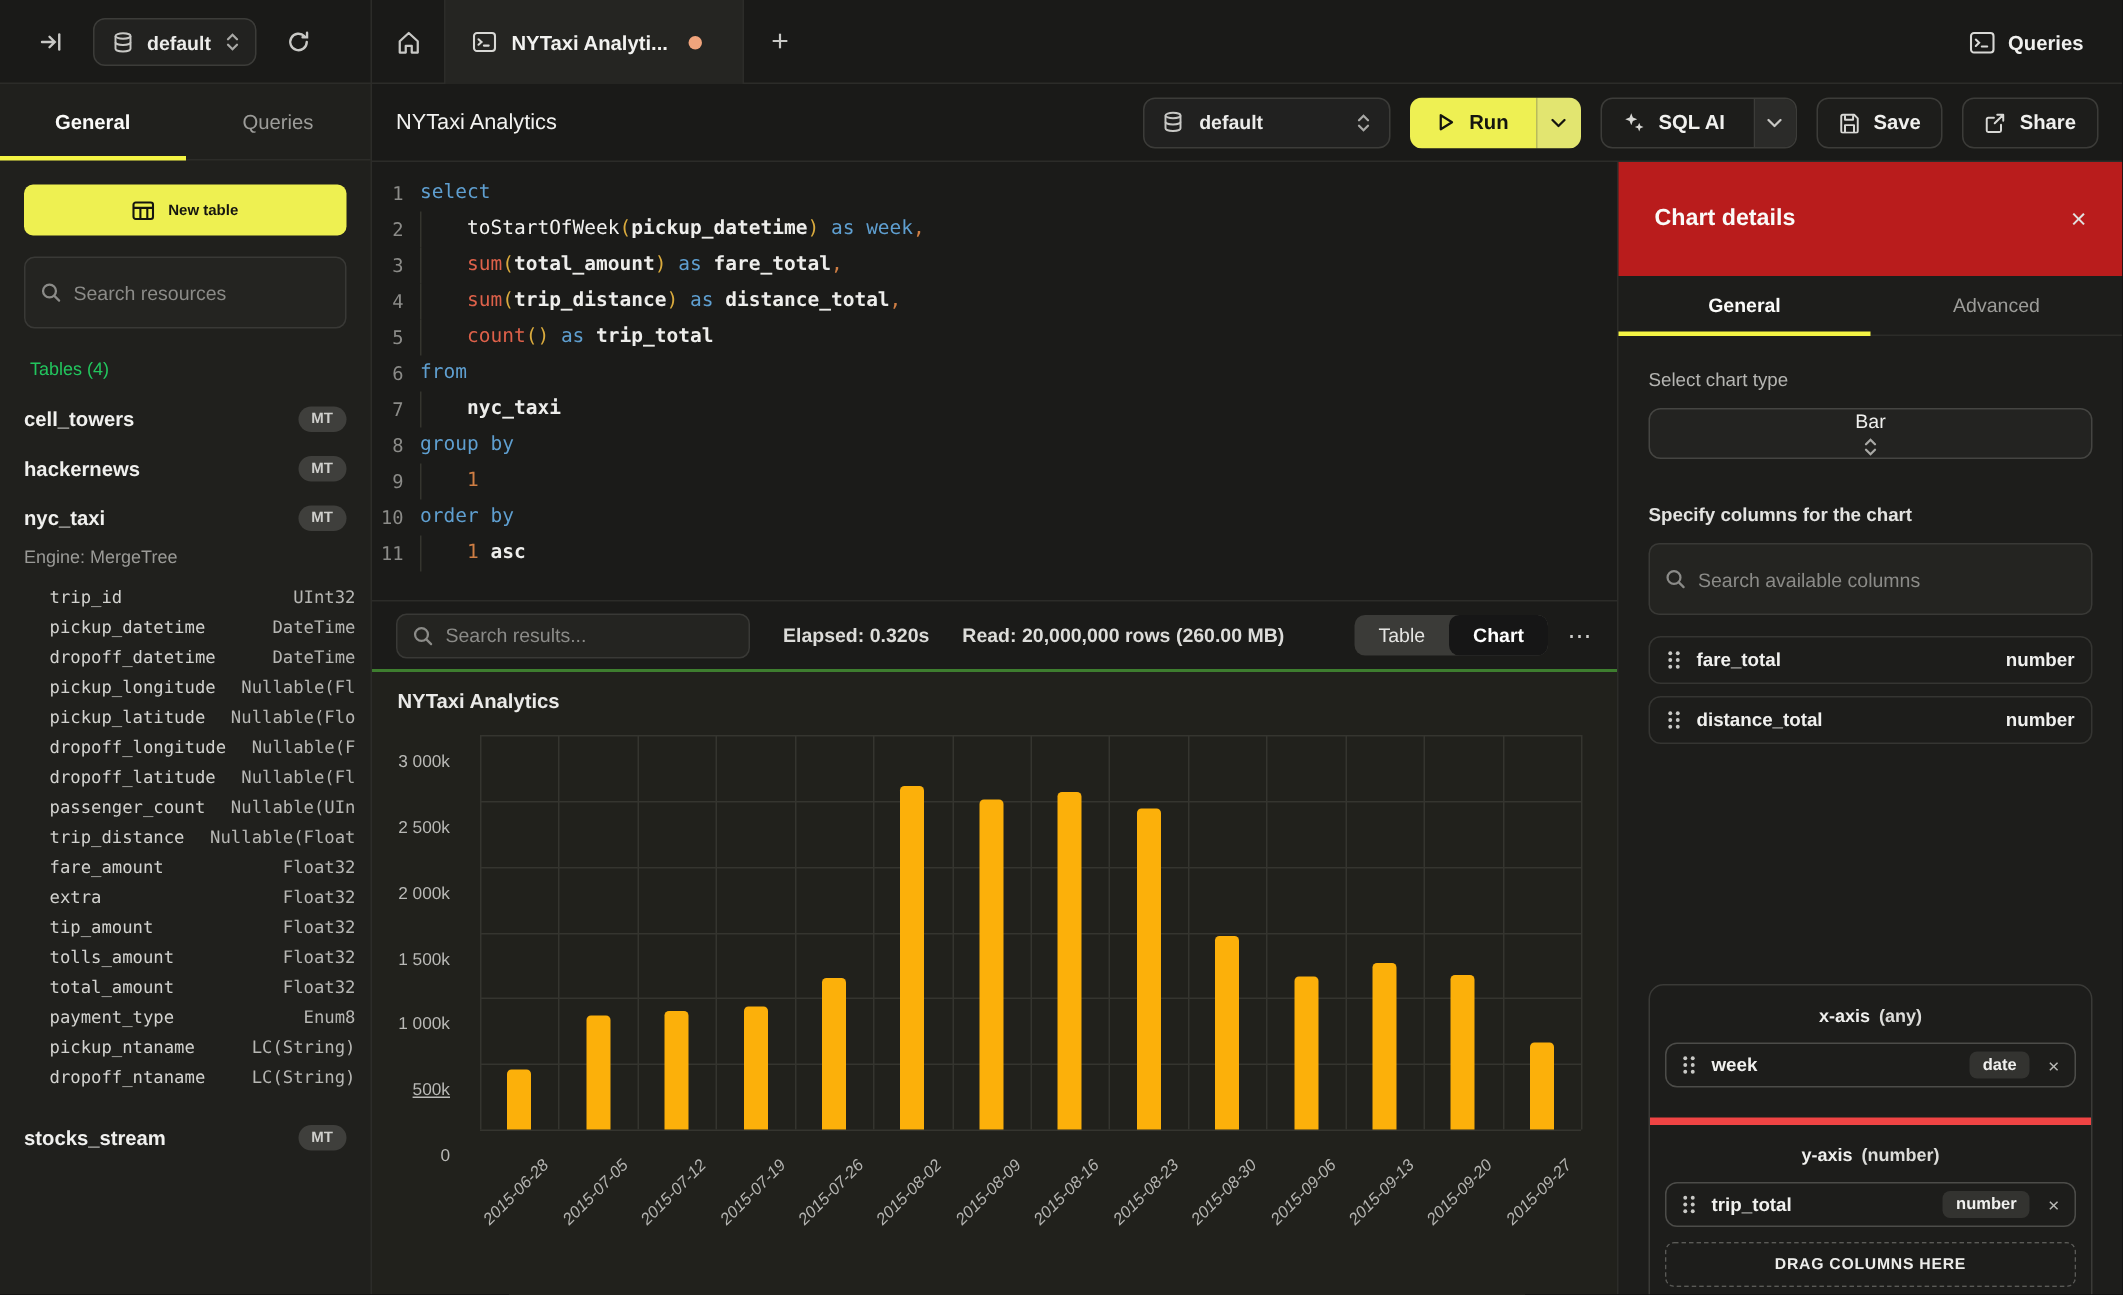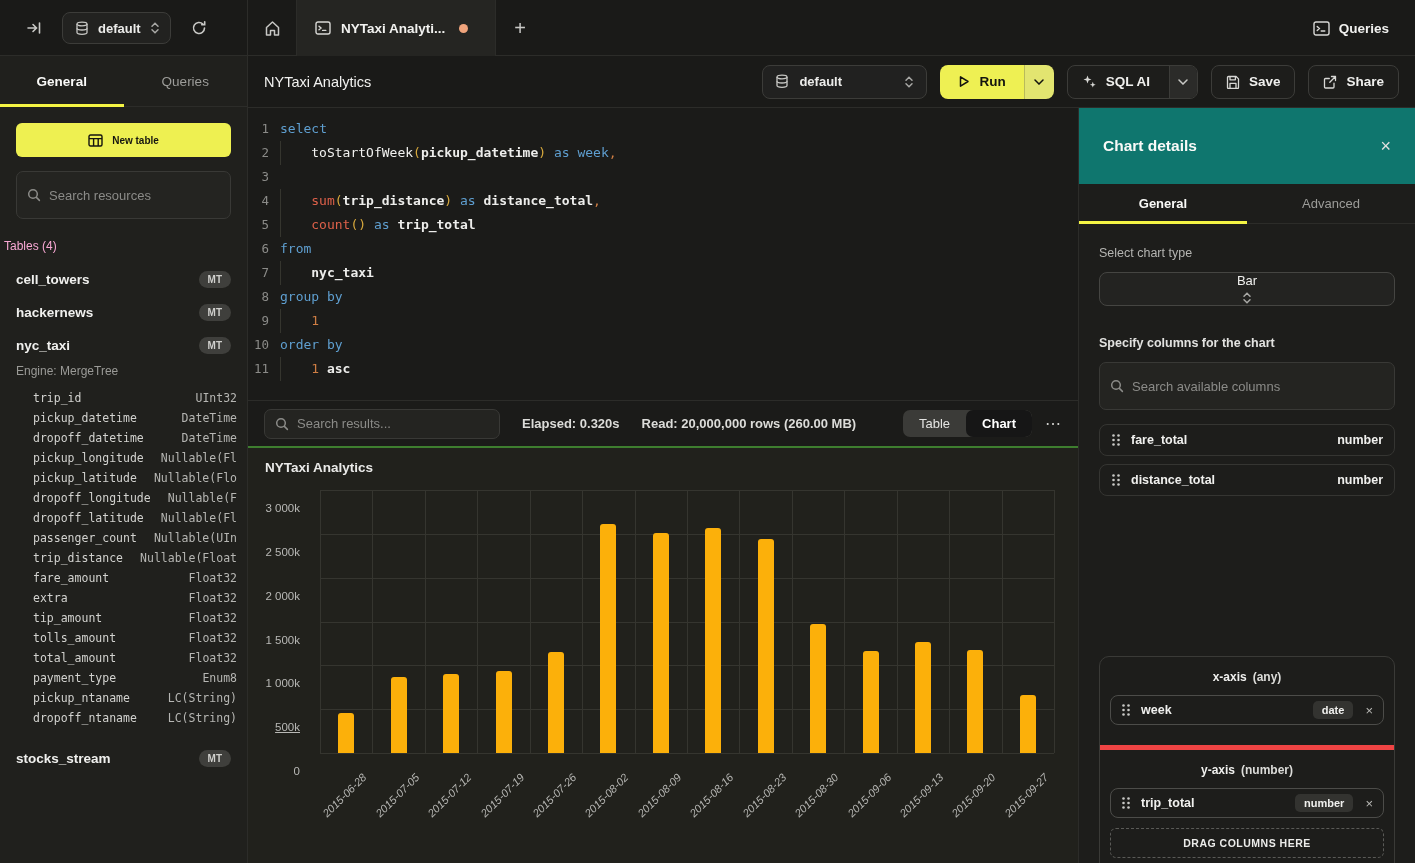--- a/index.html
+++ b/index.html
@@ -27,21 +27,21 @@
   
   #sidebar { position:absolute; left:0; top:56px; width:248px; height:807px; background:#20201d; border-right:1px solid #2c2c29; }
   .side-tabs { display:flex; height:51px; border-bottom:1px solid #2c2c29; }
   .side-tab { flex:1; display:flex; align-items:center; justify-content:center; font-size:13.5px; color:#9c9c99; cursor:pointer; position:relative; }
   .side-tab.active { color:#fafaf8; font-weight:700; }
   .side-tab.active::after { content:""; position:absolute; left:0; right:0; bottom:-1px; height:3px; background:#f4f444; }
   .new-table-btn { margin:16px 16px 14px; height:34px; background:#eef051; border-radius:6px; display:flex; align-items:center; justify-content:center; gap:9px; color:#151510; font-size:10px; font-weight:700; cursor:pointer; }
   .search-wrap { margin:0 16px; height:48px; background:#242421; border:1px solid #393936; border-radius:7px; display:flex; align-items:center; padding:0 10px; gap:8px; }
   .search-wrap input { flex:1; background:transparent; border:none; outline:none; color:#e6e6e4; font-size:13px; font-family:"Liberation Sans",sans-serif; }
   .search-wrap input::placeholder { color:#8b8b88; }
-  .section-label { margin:20px 4px 10px; font-size:12px; color:#f9a8d4; }
+  .section-label { margin:20px 20px 10px; font-size:12px; color:#22c55e; }
   .tbl-row { display:flex; align-items:center; height:33px; padding:0 16px; cursor:pointer; }
   .tbl-row .nm { font-size:13.5px; font-weight:600; color:#f0f0ee; }
   .badge-mt { margin-left:auto; background:#3f3f3c; color:#cfcfcc; border-radius:10px; font-size:10px; font-weight:700; padding:3px 9px; }
   .engine-note { padding:2px 16px 8px; font-size:12px; color:#9a9a97; }
   #col-list { padding:2px 10px 0 33px; }
   .col-row { display:flex; height:20px; align-items:center; font-size:11.5px; }
   .col-row .cn { color:#d2d2cf; }
   .col-row .ct { margin-left:auto; color:#b6b6b3; }
   #stocks-row { margin-top:14px; }
 
@@ -90,21 +90,21 @@
   .gl.h { left:0; width:100%; height:1px; }
   .gl.v { top:0; height:100%; width:1px; }
   .bar { position:absolute; bottom:0; width:16px; background:#fcb00a; border-radius:3px 3px 0 0; }
   .ytick { position:absolute; right:10px; transform:translateY(-50%); font-size:11.5px; color:#b9b9b6; white-space:nowrap;margin-top:18px; }
   #yticks { position:absolute; left:0; top:42px; width:62px; height:263px; }
   #xlabels { position:absolute; left:72px; top:313px; width:734px; height:90px; }
   .xlab { position:absolute; top:10px; font-size:11px; color:#b4b4b1; white-space:nowrap; transform:translateX(-100%) rotate(-45deg); transform-origin:100% 0; font-style:italic; }
 
   
   #right-panel { position:absolute; left:1078px; top:108px; width:337px; height:755px; background:#1d1d1b; border-left:1px solid #2c2c29; }
-  .rp-header { height:76px; background:#0f766e; display:flex; align-items:center; padding:0 24px; }
+  .rp-header { height:76px; background:#b91c1c; display:flex; align-items:center; padding:0 24px; }
   .rp-header .ttl { font-size:15.5px; font-weight:700; color:#fafaf8; }
   .rp-close { margin-left:auto; font-size:18px; color:#e2e2e0; cursor:pointer; line-height:1; }
   .rp-tabs { display:flex; height:40px; border-bottom:1px solid #2c2c29; }
   .rp-tab { flex:1; display:flex; align-items:center; justify-content:center; font-size:13px; color:#9c9c99; cursor:pointer; position:relative; }
   .rp-tab.active { color:#fafaf8; font-weight:700; }
   .rp-tab.active::after { content:""; position:absolute; left:0; right:0; bottom:-1px; height:3px; background:#f4f444; }
   .rp-body { padding:0 20px; }
   .rp-label { margin-top:22px; font-size:12.5px; color:#b5b5b2; }
   .rp-label.strong { color:#e2e2e0; font-weight:700; margin-top:30px; }
   .rp-select { margin-top:12px; height:34px; border:1px solid #454542; background:#232321; border-radius:8px; display:flex; align-items:center; padding:0 12px; cursor:pointer;flex-direction:column; }
@@ -378,20 +378,21 @@
       <div class="code-line">
         <span class="ln">1</span>
         <span class="code"><span class="tok-kw">select</span></span>
       </div>
       <div class="code-line">
         <span class="ln">2</span>
         <span class="code"><span class="tok-ind"></span><span class="tok-fnw">toStartOfWeek</span><span class="tok-par">(</span><span class="tok-id">pickup_datetime</span><span class="tok-par">)</span><span> </span><span class="tok-kw">as</span><span> </span><span class="tok-kw">week</span><span class="tok-pun">,</span></span>
       </div>
       <div class="code-line">
         <span class="ln">3</span>
+        <span class="code"><span class="tok-ind"></span><span class="tok-fn">sum</span><span class="tok-par">(</span><span class="tok-id">total_amount</span><span class="tok-par">)</span><span> </span><span class="tok-kw">as</span><span> </span><span class="tok-id">fare_total</span><span class="tok-pun">,</span></span>
       </div>
       <div class="code-line">
         <span class="ln">4</span>
         <span class="code"><span class="tok-ind"></span><span class="tok-fn">sum</span><span class="tok-par">(</span><span class="tok-id">trip_distance</span><span class="tok-par">)</span><span> </span><span class="tok-kw">as</span><span> </span><span class="tok-id">distance_total</span><span class="tok-pun">,</span></span>
       </div>
       <div class="code-line">
         <span class="ln">5</span>
         <span class="code"><span class="tok-ind"></span><span class="tok-fn">count</span><span class="tok-par">()</span><span> </span><span class="tok-kw">as</span><span> </span><span class="tok-id">trip_total</span></span>
       </div>
       <div class="code-line">

